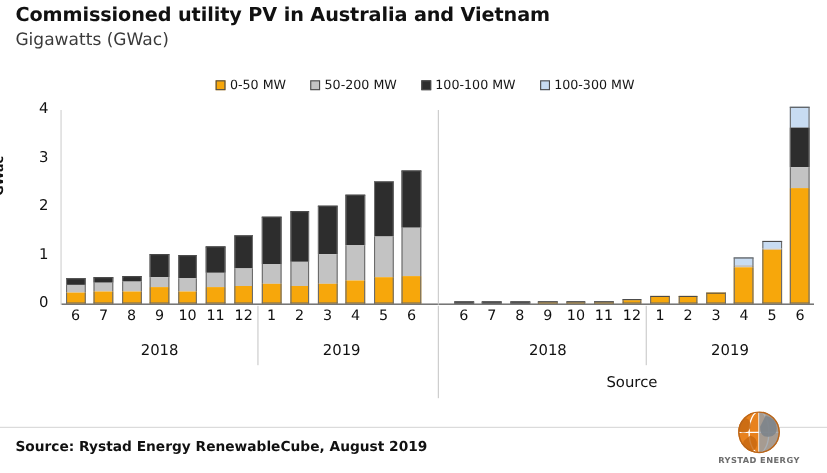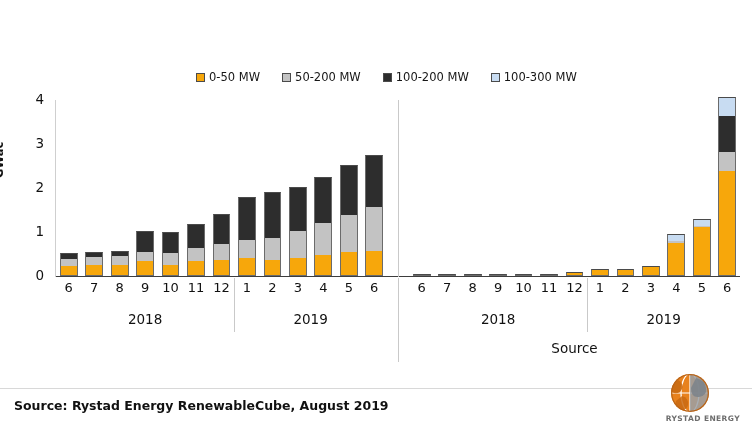--- a/index.html
+++ b/index.html
@@ -87,42 +87,44 @@
     position:absolute;left:0;top:388px;width:752px;height:1px;background:#d8d8d8;
   }
   .source{
     position:absolute;left:14px;top:398px;
     font-size:12.5px;font-weight:bold;color:#111;white-space:nowrap;
   }
 
   
   .logo{position:absolute;left:640px;top:372px;width:100px;height:56px;}
   .logo-text{
-    position:absolute;left:0;top:42px;width:100px;text-align:right;
+    position:absolute;left:0;top:42px;width:100px;text-align:center;
     font-size:7.5px;font-weight:bold;letter-spacing:0.4px;color:#6d6d6d;
   }
 </style>
 </head>
 <body>
 
 <div class="page">
 
+  <div class="title">Commissioned utility PV in Australia and Vietnam</div>
+  <div class="subtitle">Gigawatts (GWac)</div>
 
   <div class="legend" id="legend">
       <div class="legend-item">
         <span class="swatch" style="background: rgb(247, 167, 11);"></span>
         <span class="legend-label">0-50 MW</span>
       </div>
       <div class="legend-item">
         <span class="swatch" style="background: rgb(195, 195, 195);"></span>
         <span class="legend-label">50-200 MW</span>
       </div>
       <div class="legend-item">
         <span class="swatch" style="background: rgb(45, 45, 45);"></span>
-        <span class="legend-label">100-200 MW</span>
+        <span class="legend-label">100-100 MW</span>
       </div>
       <div class="legend-item">
         <span class="swatch" style="background: rgb(200, 220, 242);"></span>
         <span class="legend-label">100-300 MW</span>
       </div>
     </div>
 
   <div class="ylabels" id="ylabels">
       <div class="ylab" style="left: 0px; top: 267px;">0</div>
       <div class="ylab" style="left: 0px; top: 223px;">1</div>

